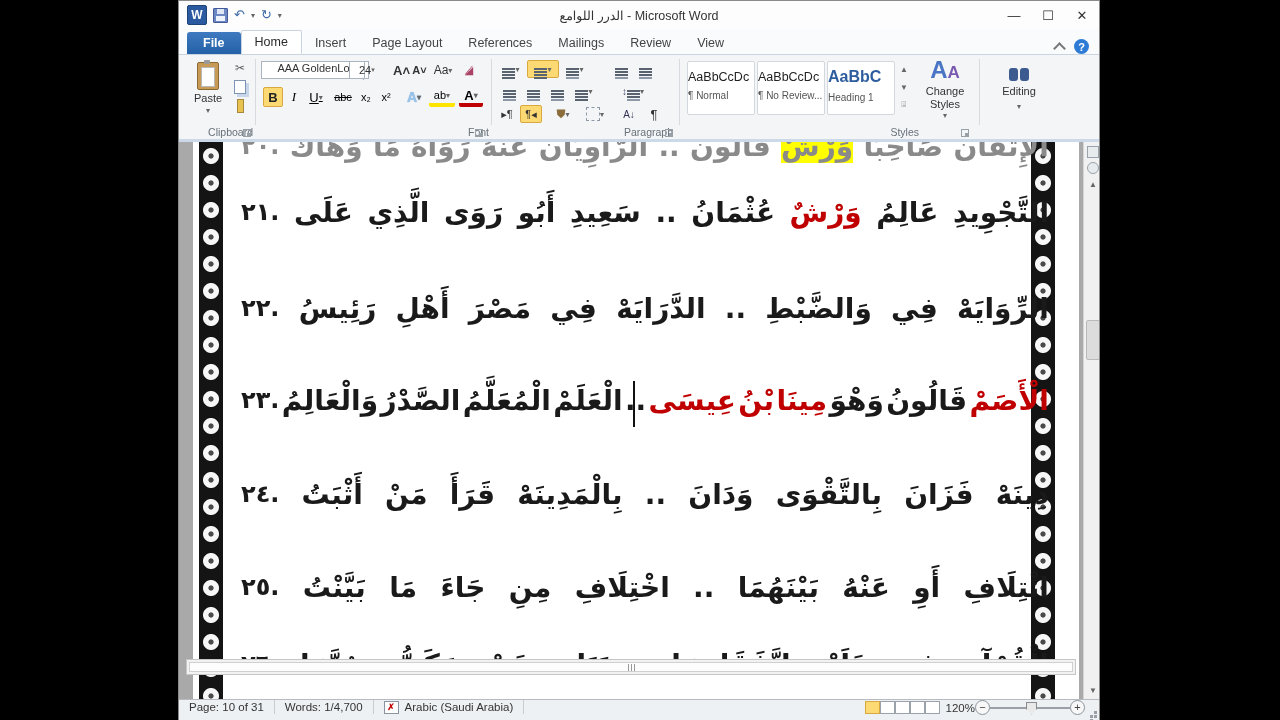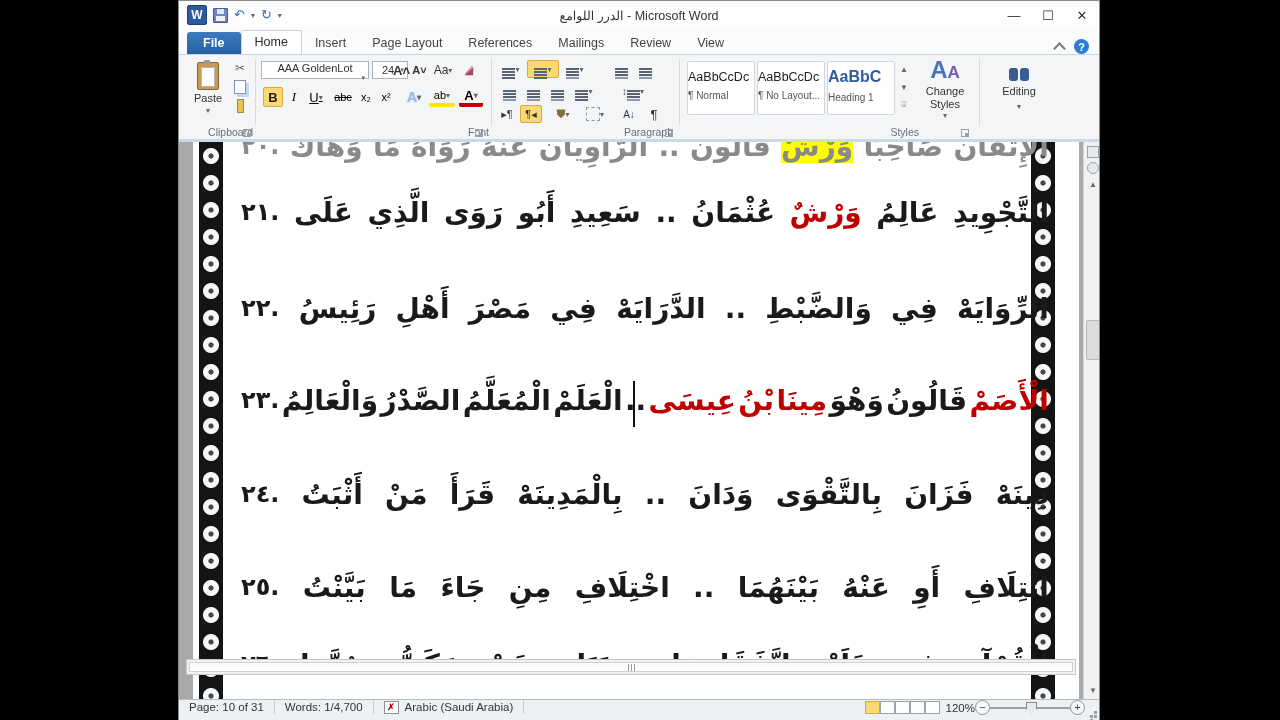--- a/index.html
+++ b/index.html
@@ -162,21 +162,21 @@
         <span class="painter-ic"></span>
       </div>
     <div class="glabel" style="left:0px;width:74px;">Clipboard</div>
     <div class="launcher" style="left:64px;"></div>
     <div class="gsep" style="left:76px;"></div>
 
     <div class="combo" style="left:82px;top:6px;width:108px;flex-direction:column;">
       <span>AAA GoldenLot</span>
         <span class="dd">▾</span>
       </div>
-    <div class="combo" style="left:193px;top:6px;width:36px;padding-left:9px;">
+    <div class="combo" style="left:170px;top:6px;width:16px;padding-left:9px;">
       <span>24</span>
         <span class="dd">▾</span>
       </div>
     <div class="rbtn" style="left:214px;top:6px;width:17px;height:18px;font-size:13px;font-weight:bold;color:#333;">A˄</div>
     <div class="rbtn" style="left:232px;top:6px;width:17px;height:18px;font-size:11px;font-weight:bold;color:#333;">A˅</div>
     <div class="rbtn" style="left:252px;top:6px;width:24px;height:18px;font-size:12px;color:#333;">
         <span>Aa</span>
         <span class="tinyarrow">▾</span>
       </div>
     <div class="rbtn" style="left:280px;top:6px;width:20px;height:18px;font-size:11px;color:#a46;">◢̸</div>
@@ -259,21 +259,21 @@
     <div class="glabel" style="left:312px;width:182px;">Paragraph</div>
     <div class="launcher" style="left:486px;"></div>
     <div class="gsep" style="left:500px;"></div>
 
     <div class="styleschip" style="left:508px;">
       <div class="prev">AaBbCcDc</div>
       <div class="nm">¶ Normal</div>
     </div>
     <div class="styleschip" style="left:578px;">
       <div class="prev">AaBbCcDc</div>
-      <div class="nm">¶ No Layout...</div>
+      <div class="nm">¶ No Review...</div>
     </div>
     <div class="styleschip" style="left:648px;">
       <div class="prev" style="color:#2e5d9e;font-weight:bold;font-size:16px;margin-top:6px;">AaBbC</div>
       <div class="nm">Heading 1</div>
     </div>
     <div class="rbtn" style="left:718px;top:6px;width:14px;height:16px;font-size:8px;color:#666;">▲</div>
     <div class="rbtn" style="left:718px;top:24px;width:14px;height:16px;font-size:8px;color:#666;">▼</div>
     <div class="rbtn" style="left:718px;top:42px;width:14px;height:16px;font-size:8px;color:#666;">⍗</div>
     <div class="rbtn" style="left:740px;top:4px;width:52px;height:60px;flex-direction:column;">
       <span class="aa-big">A<span style="font-size:17px;color:#7a5ab0;">A</span></span>

